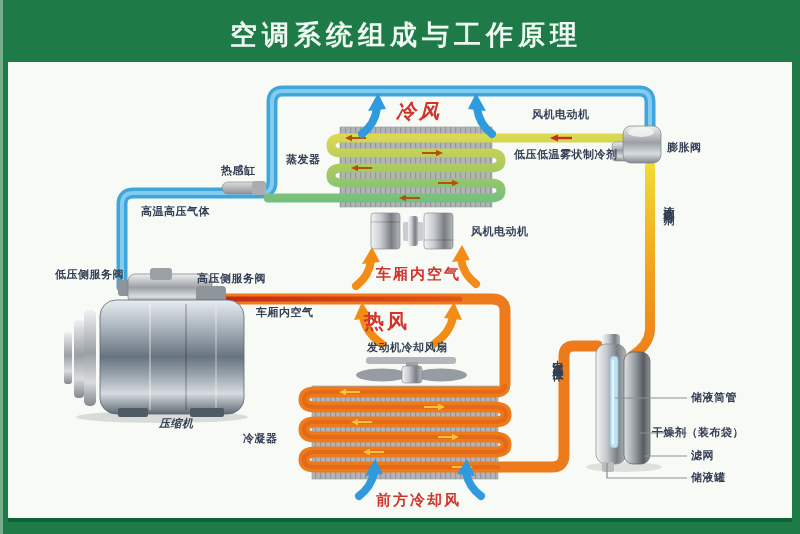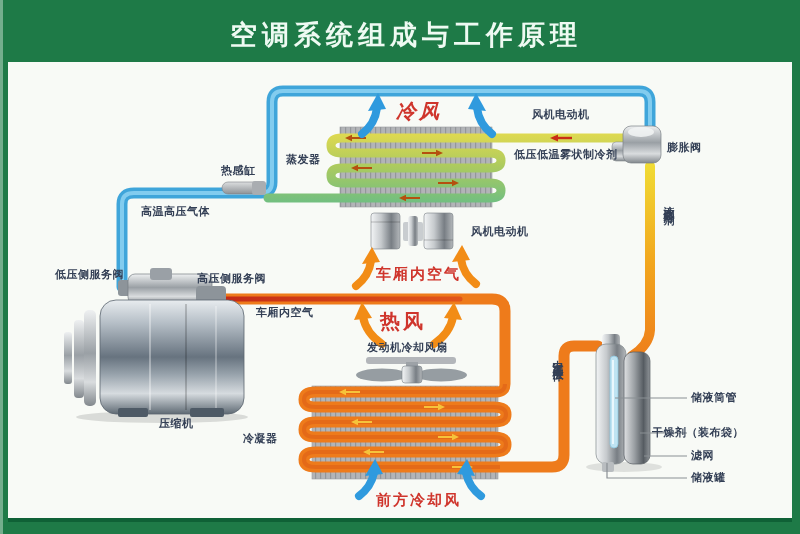--- a/index.html
+++ b/index.html
@@ -221,23 +221,23 @@
   <div class="lbl" style="left:286px;top:153px;">蒸发器</div>
   <div class="lbl" style="left:514px;top:148px;font-family:Liberation Serif, serif;">低压低温雾状制冷剂</div>
   <div class="lbl" style="left:221px;top:164px;text-align:right;">热感缸</div>
   <div class="lbl" style="left:141px;top:205px;">高温高压气体</div>
   <div class="lbl vlbl" style="left:663px;top:197px;">液态制冷剂</div>
   <div class="lbl" style="left:471px;top:225px;">风机电动机</div>
   <div class="lbl rlbl mid" style="left:376px;top:266px;">车厢内空气</div>
   <div class="lbl" style="left:37px;top:268px;margin-left:18px;">低压侧服务阀</div>
   <div class="lbl" style="left:197px;top:272px;">高压侧服务阀</div>
   <div class="lbl" style="left:256px;top:306px;">车厢内空气</div>
-  <div class="lbl rlbl big" style="left:380px;top:310px;">热风</div>
+  <div class="lbl rlbl big" style="left:364px;top:310px;">热风</div>
   <div class="lbl" style="left:367px;top:341px;">发动机冷却风扇</div>
   <div class="lbl vlbl" style="left:552px;top:351px;">中温高压液体</div>
   <div class="lbl" style="left:691px;top:391px;">储液筒管</div>
-  <div class="lbl" style="left:159px;top:417px;">压缩机</div>
+  <div class="lbl" style="left:159px;top:417px;font-style:italic;">压缩机</div>
   <div class="lbl" style="left:652px;top:426px;">干燥剂（装布袋）</div>
   <div class="lbl" style="left:243px;top:432px;">冷凝器</div>
   <div class="lbl" style="left:691px;top:449px;">滤网</div>
   <div class="lbl" style="left:691px;top:471px;">储液罐</div>
   <div class="lbl rlbl mid" style="left:376px;top:492px;">前方冷却风</div>
 </div>
 
 </body></html>

